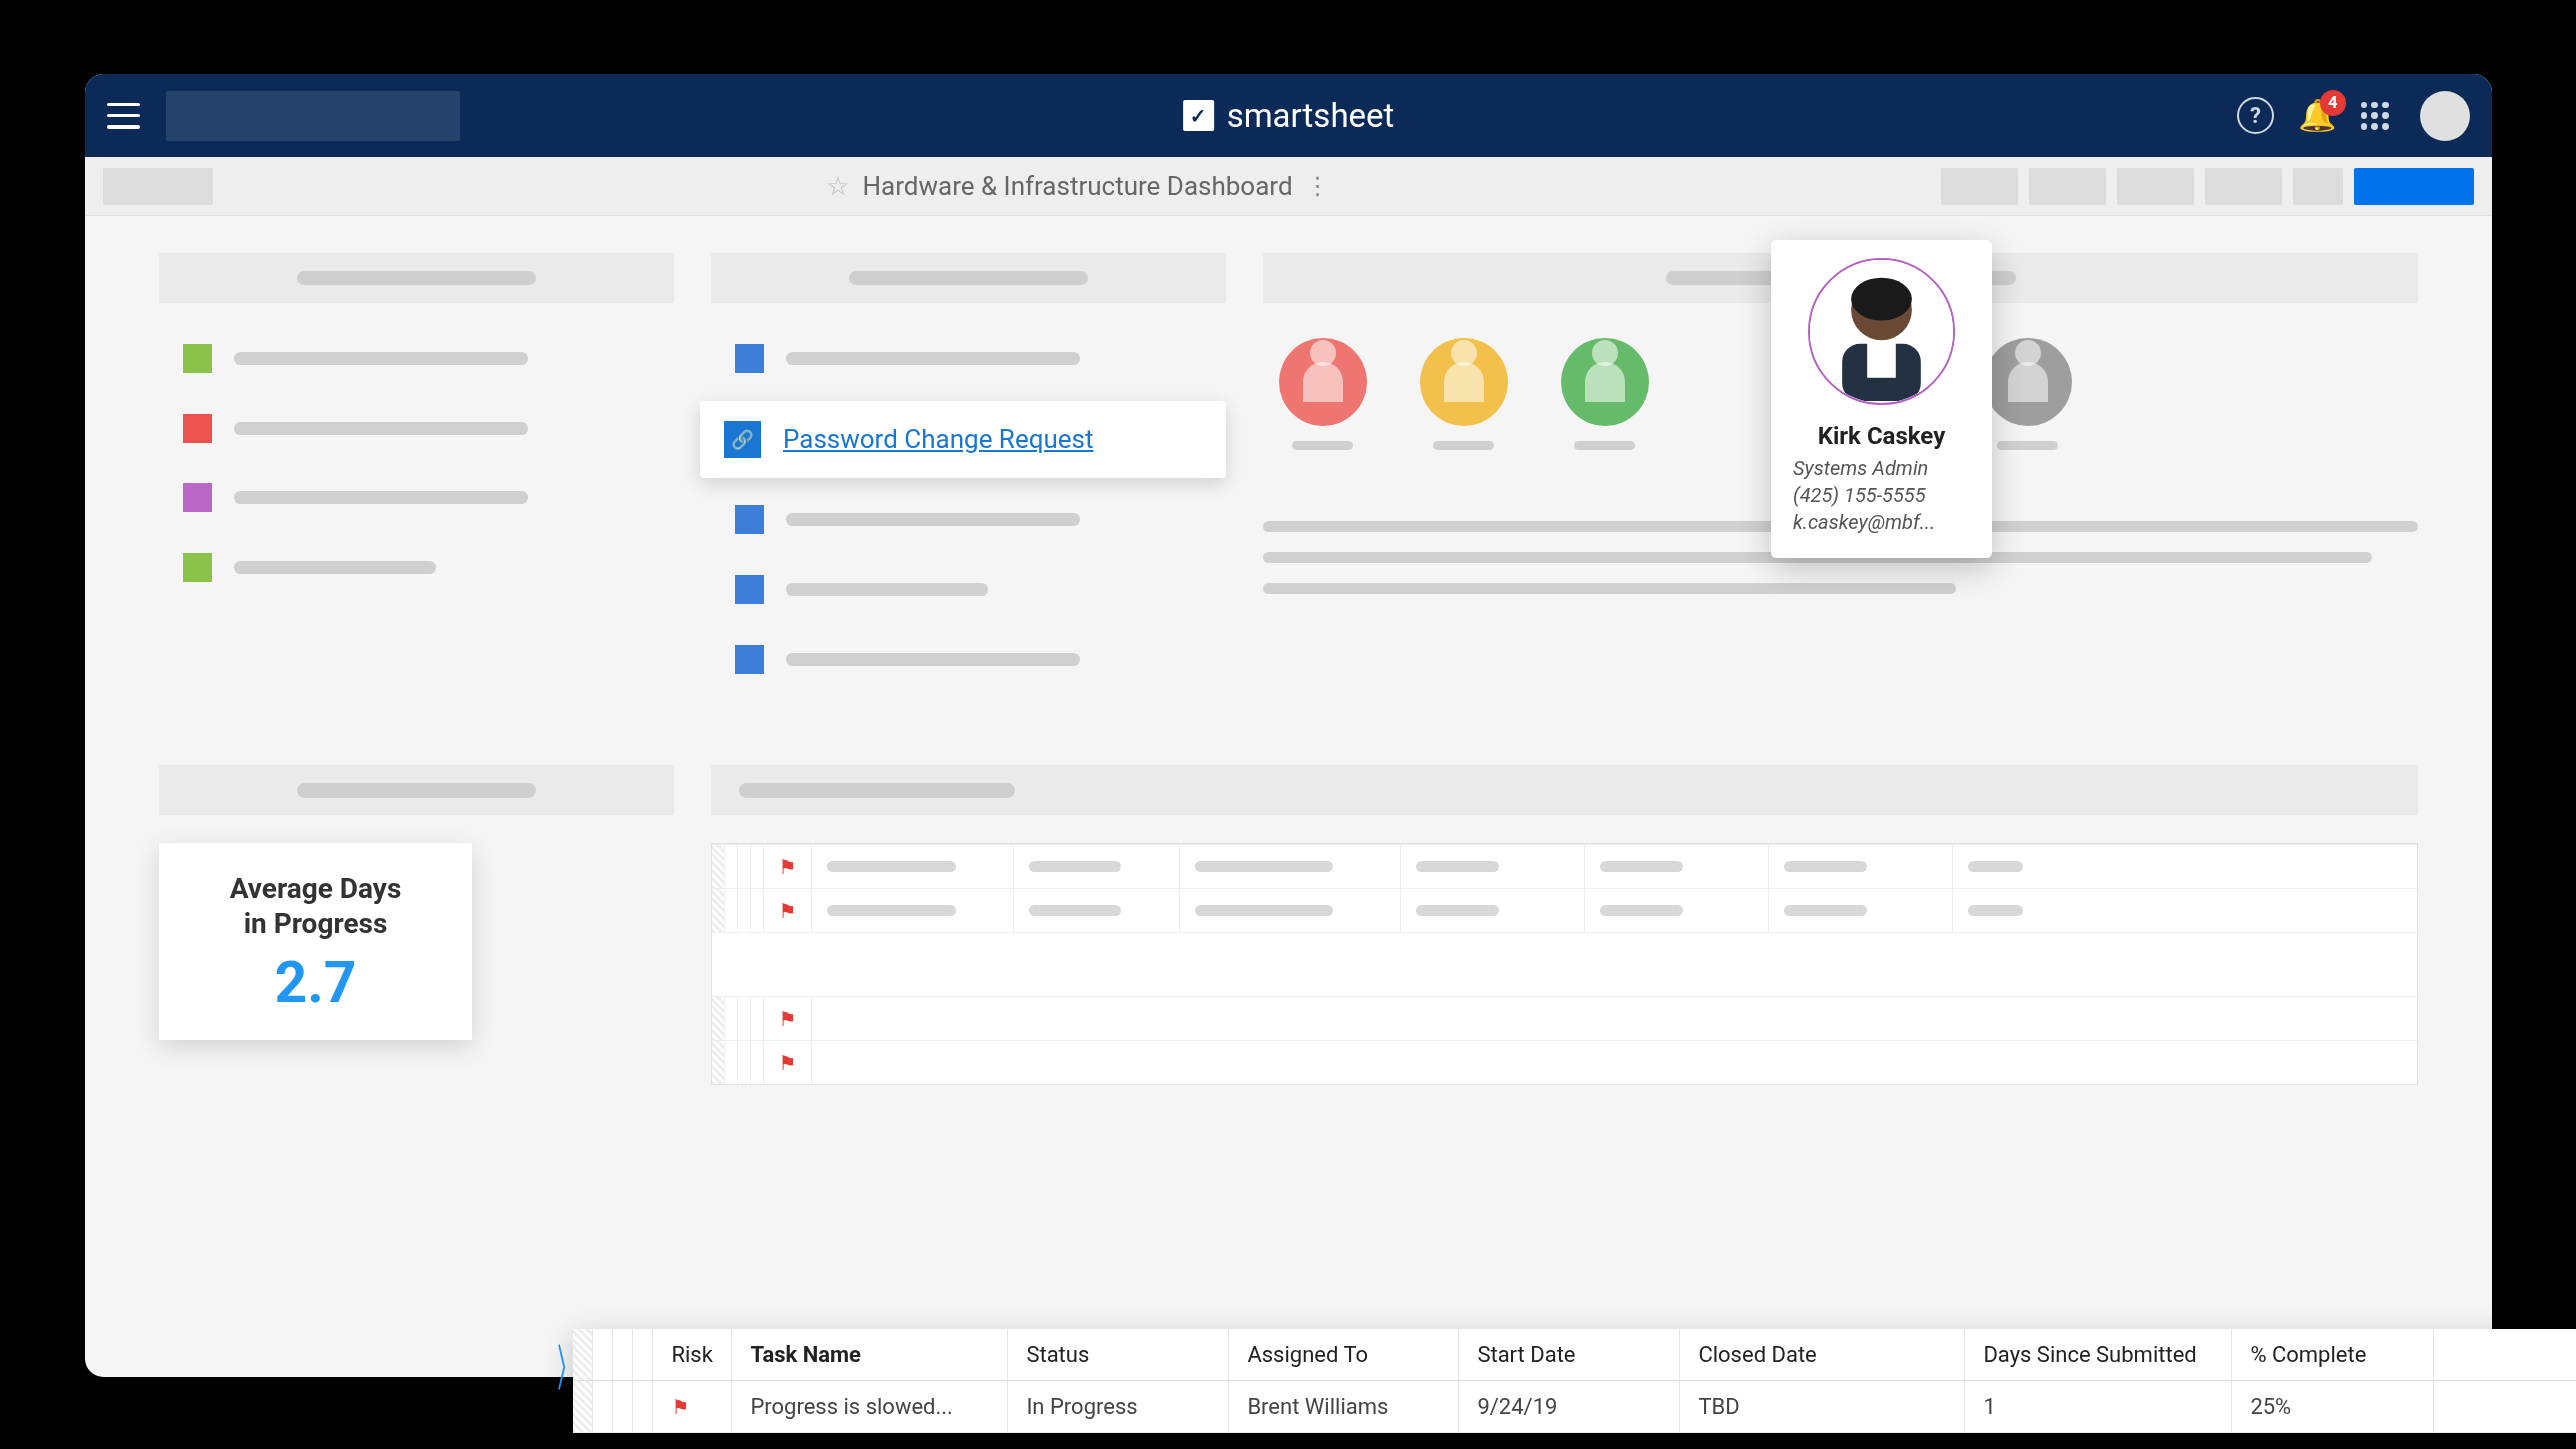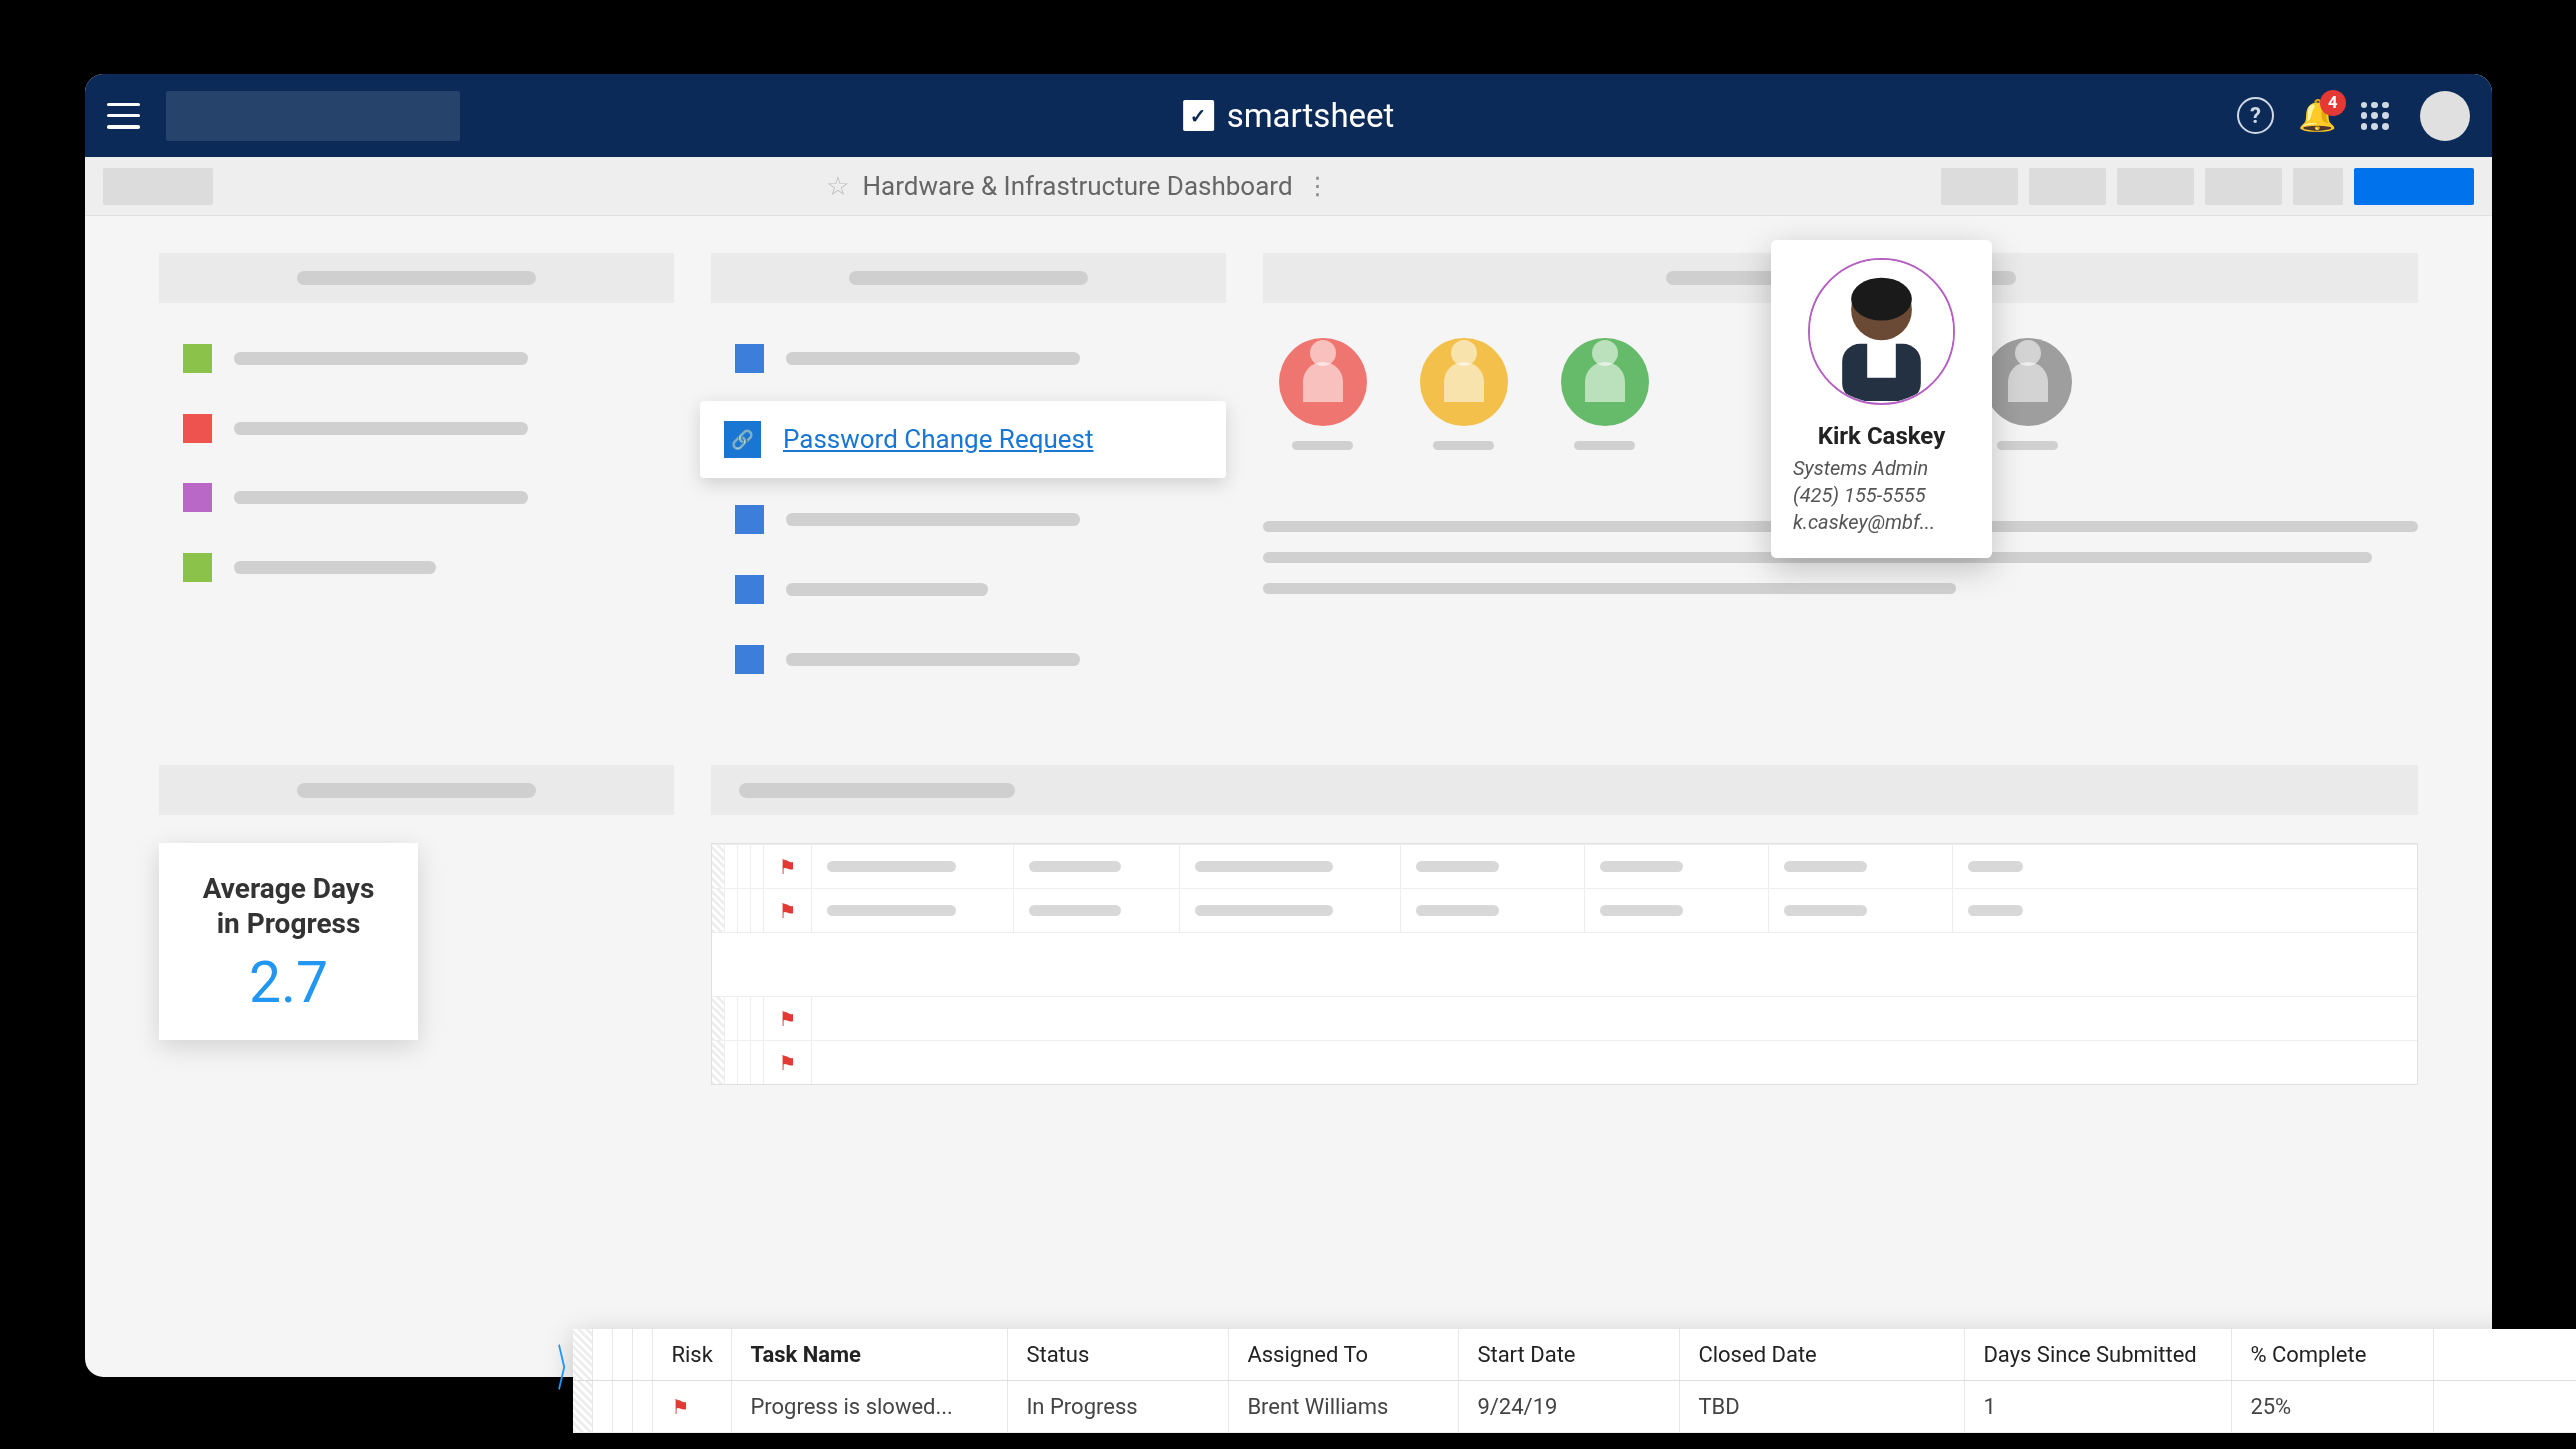--- a/index.html
+++ b/index.html
@@ -80,23 +80,23 @@
   .popover { position:absolute; width:221px; background:#fff; border-radius:5.5px; box-shadow:0 9.2px 33px rgba(0,0,0,.22); padding:18.4px 22px 22px; z-index:50;}
   .popover .ring{ width:147px; height:147px; border:2.8px solid #b560c2; border-radius:50%; margin:0 auto 16.6px; overflow:hidden; display:flex; align-items:flex-end; justify-content:center; background:#fff;}
   .popover .ring svg{display:block;}
   .popover .name{font-size:24px; font-weight:700; color:#222; margin-bottom:5.5px;text-align:center;}
   .popover .meta{font-size:20px; font-style:italic; color:#555; line-height:1.35;}
 
   
   .bottom-row { display:flex; gap:37px; margin-top:64px;}
   .bw-left { width:515px;}
   .bw-right { flex:1;}
-  .metric-card { background:#fff; box-shadow:0 7.4px 24px rgba(0,0,0,.14); padding:28px 33px 24px; width:259px; text-align:center; margin-top:18.4px;}
+  .metric-card { background:#fff; box-shadow:0 7.4px 24px rgba(0,0,0,.14); padding:28px 33px 24px; width:313px; text-align:center; margin-top:18.4px;}
   .metric-label { font-size:28px; font-weight:700; color:#333; line-height:1.25;}
-  .metric-value { font-size:57px; font-weight:400; color:#2196f3; margin-top:7.4px;}
+  .metric-value { font-size:57px; font-weight:700; color:#2196f3; margin-top:7.4px;}
 
   .sheet-frame { border:0.9px solid #e0e0e0; background:#fff;}
   .sheet-row { display:flex; align-items:center; height:44px; border-top:0.9px solid #eee;}
   .gutter { width:13px; height:100%; border-right:0.9px solid #eee;}
   .gutter:first-child{background:repeating-linear-gradient(45deg,#eee,#eee 2.8px,#fff 2.8px,#fff 5.5px);}
   .cell { padding:0 14.7px; font-size:20px; color:#555; border-right:0.9px solid #eee; height:100%; display:flex; align-items:center;}
   .cell.flag { width:48px; justify-content:center; color:#e53935;}
   .cell .bar-ph{height:11px; background:#d8d8d8; border-radius:5.5px; width:129px;}
 
   

